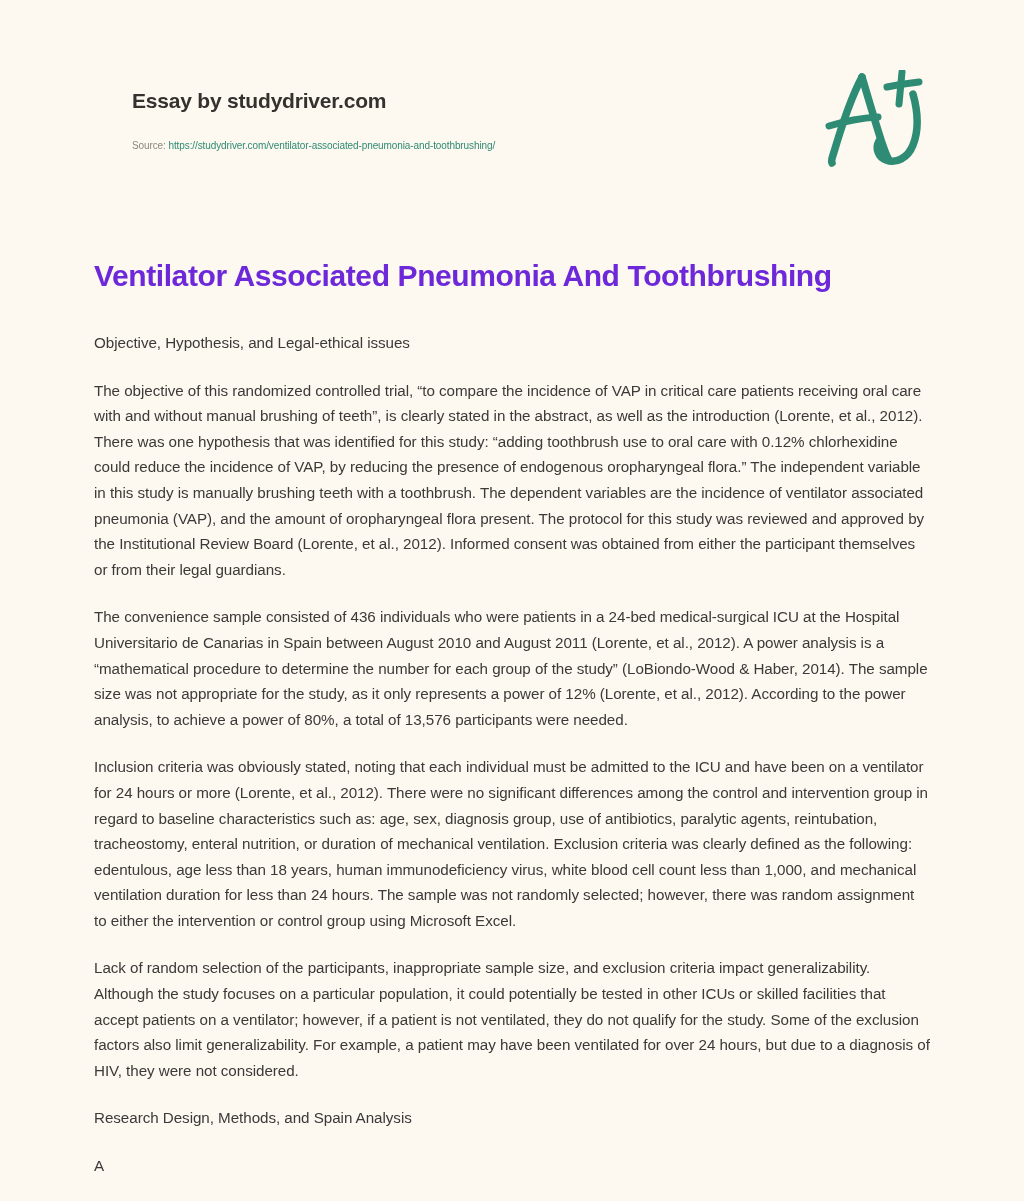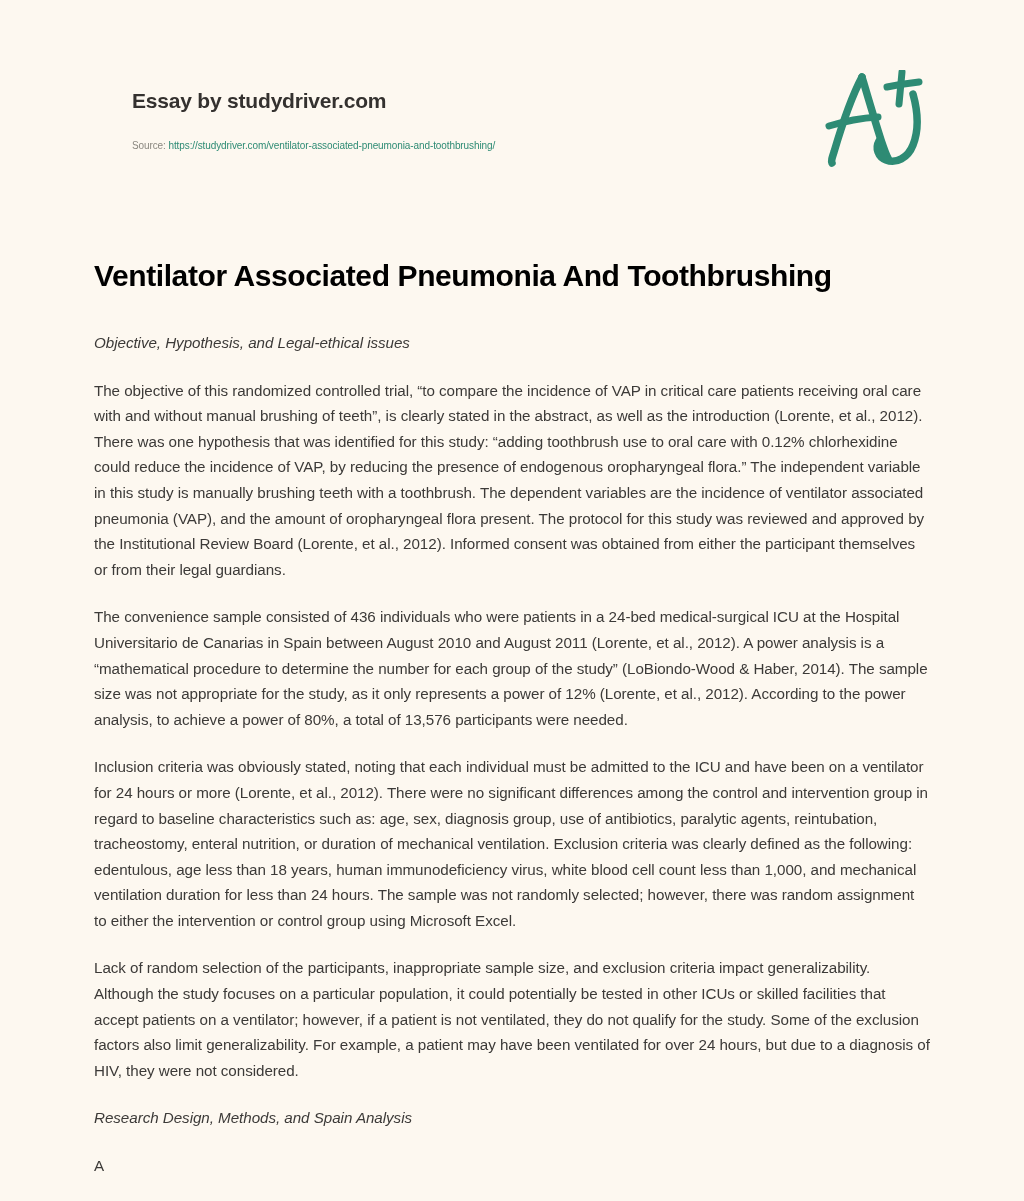--- a/index.html
+++ b/index.html
@@ -72,21 +72,21 @@
 
   
   .article {
     padding: 0 94px 0 94px;
     box-sizing: border-box;
   }
 
   .article-title {
     font-size: 30px;
     font-weight: bold;
-    color: #000000;
+    color: #6d28d9;
     letter-spacing: -0.4px;
     line-height: 1.2;
     margin: 73px 0 0 0;
     white-space: nowrap;
   }
 
   .body-block {
     margin-top: 36px;
   }
 
@@ -96,21 +96,20 @@
     font-size: 15.2px;
     line-height: 25.6px;
     letter-spacing: -0.05px;
     margin: 0 0 22px 0;
     max-width: 836px;
     text-align: left;
   }
 
   .section-heading {
     margin-bottom: 22px;
-    font-style: italic;
   }
 
   .para:last-child {
     margin-bottom: 0;
   }
 </style>
 </head>
 <body>
 
 <div class="page">

